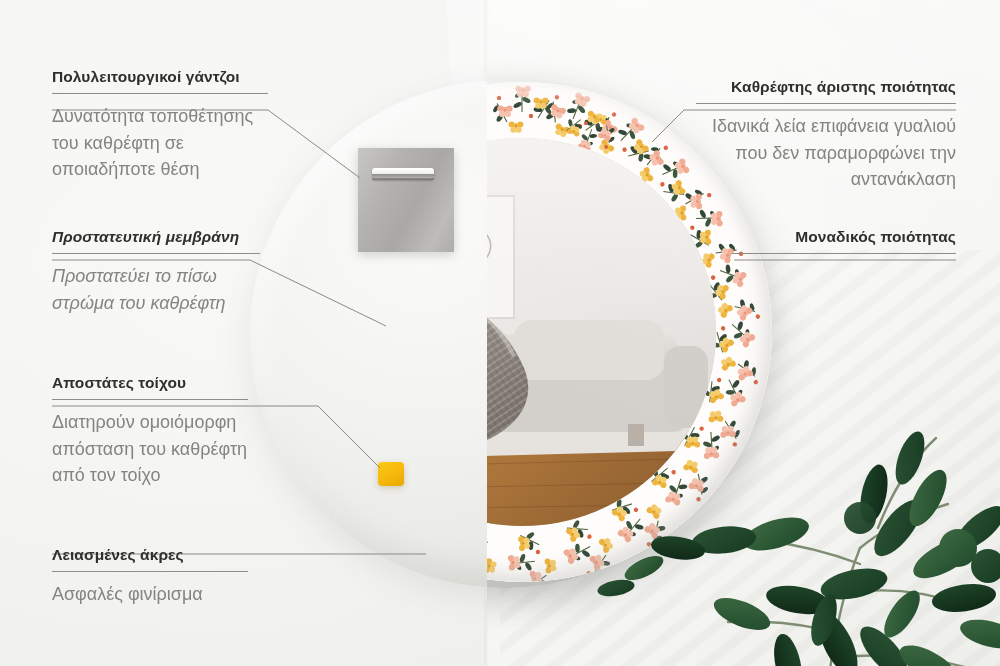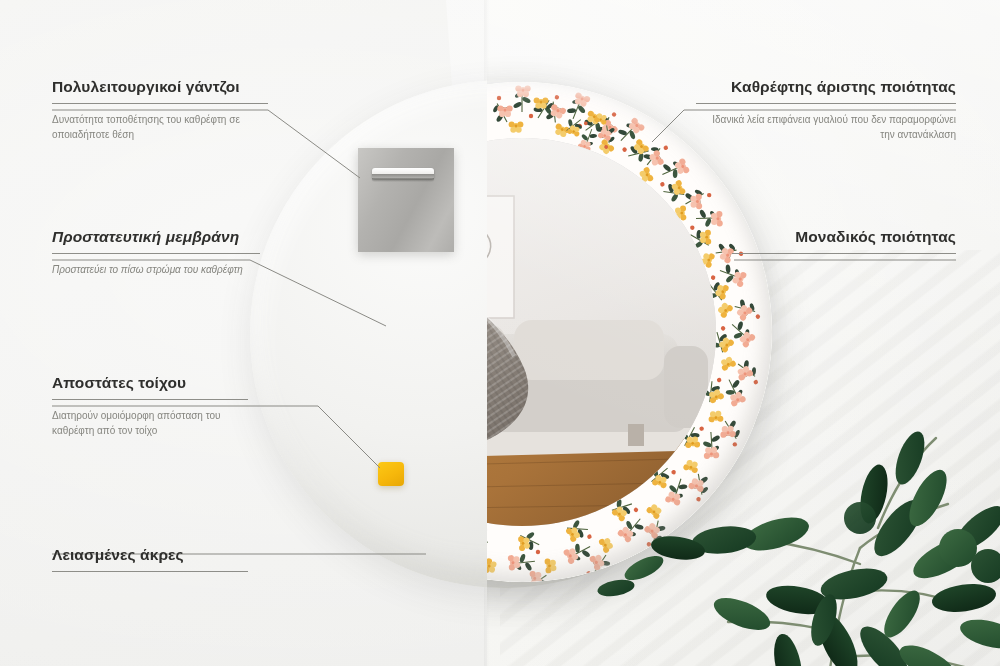--- a/index.html
+++ b/index.html
@@ -182,30 +182,30 @@
     letter-spacing: 0.1px;
     white-space: nowrap;
   }
   .callout .c-rule {
     height: 1px;
     background: #8e8e89;
     margin-top: 7px;
     margin-bottom: 9px;
   }
   .callout .c-desc {
-    font-size: 10px;
+    font-size: 18px;
     line-height: 1.48;
     color: #85857f;
     font-weight: 400;
   }
   .callout.left  { text-align: left; }
   .callout.right { text-align: right; }
 
   
-  #co-hooks    { left: 52px; top: 78px;  width: 216px; }
+  #co-hooks    { left: 52px; top: 68px;  width: 216px; }
   #co-membrane { left: 52px; top: 228px; width: 208px; font-style: italic; }
   #co-spacers  { left: 52px; top: 374px; width: 196px; }
   #co-edges    { left: 52px; top: 546px; width: 196px; }
 
   
   #co-quality { right: 44px; top: 78px;  width: 260px; }
   #co-design  { right: 44px; top: 228px; width: 224px; }
 
   
   #leaders {
@@ -523,20 +523,21 @@
 
   <div class="callout left" id="co-spacers">
     <div class="c-title">Αποστάτες τοίχου</div>
     <div class="c-rule"></div>
     <div class="c-desc">Διατηρούν ομοιόμορφη απόσταση του καθρέφτη από τον τοίχο</div>
   </div>
 
   <div class="callout left" id="co-edges">
     <div class="c-title">Λειασμένες άκρες</div>
     <div class="c-rule"></div>
+    <div class="c-desc">Ασφαλές φινίρισμα</div>
   </div>
 
   <div class="callout right" id="co-quality">
     <div class="c-title">Καθρέφτης άριστης ποιότητας</div>
     <div class="c-rule"></div>
     <div class="c-desc">Ιδανικά λεία επιφάνεια γυαλιού που δεν παραμορφώνει την αντανάκλαση</div>
   </div>
 
   <div class="callout right" id="co-design">
     <div class="c-title">Μοναδικός ποιότητας</div>

